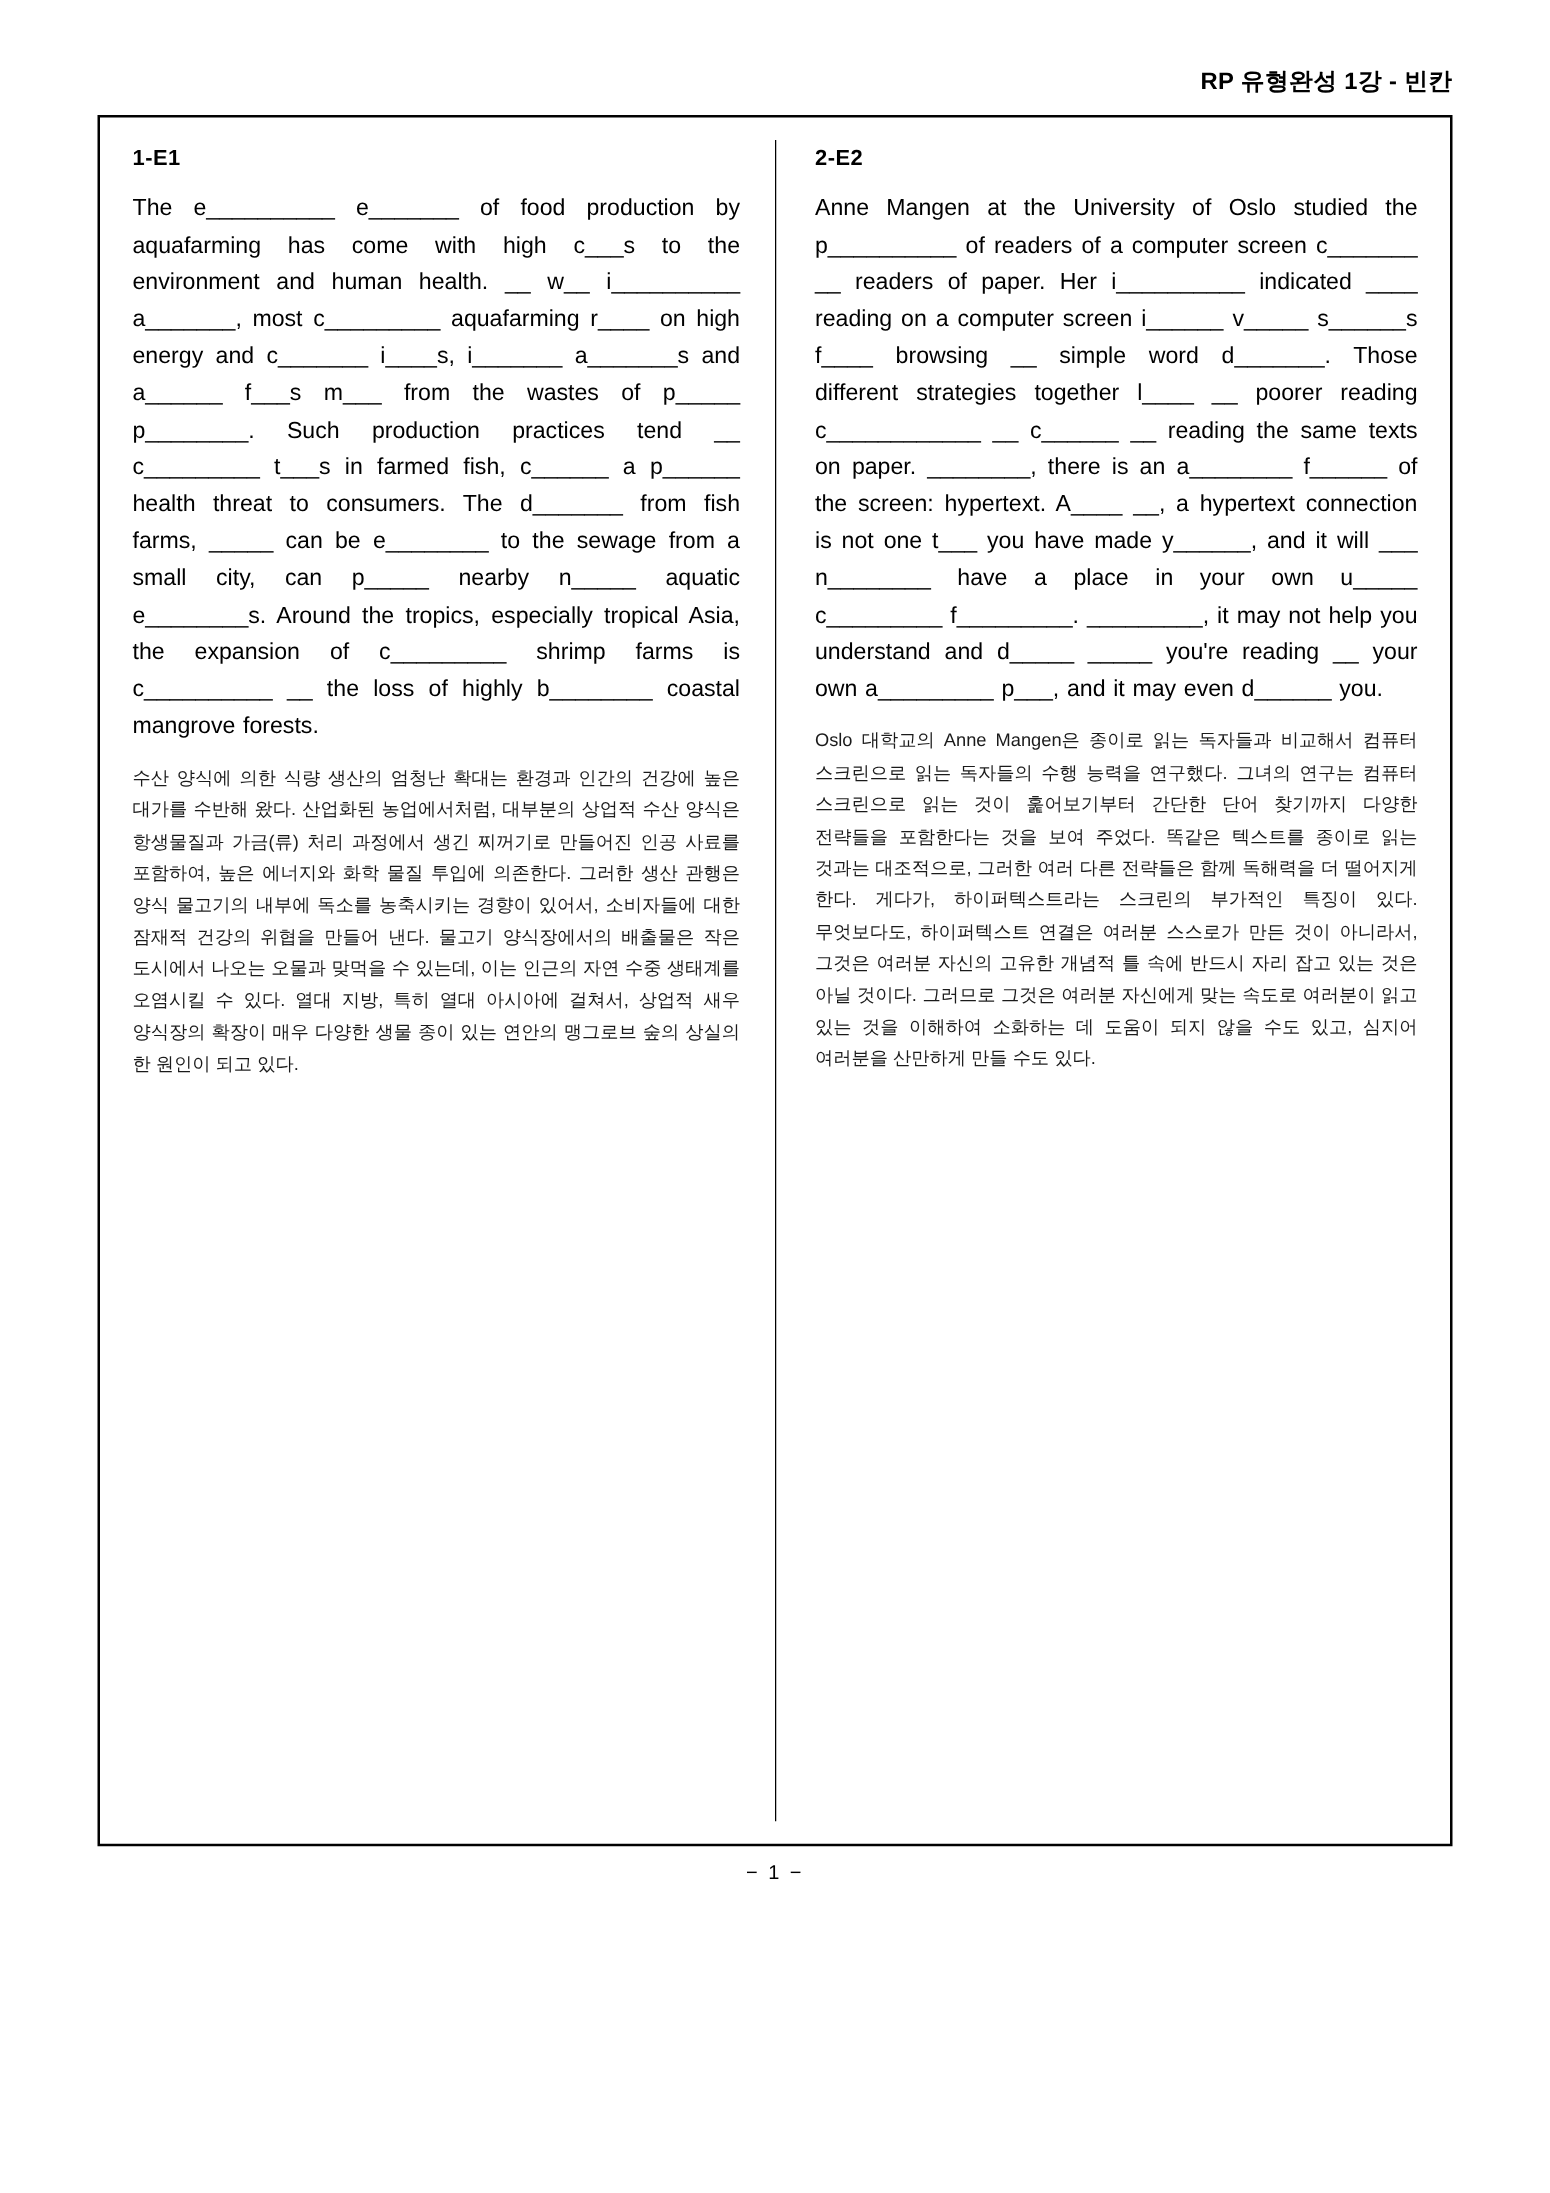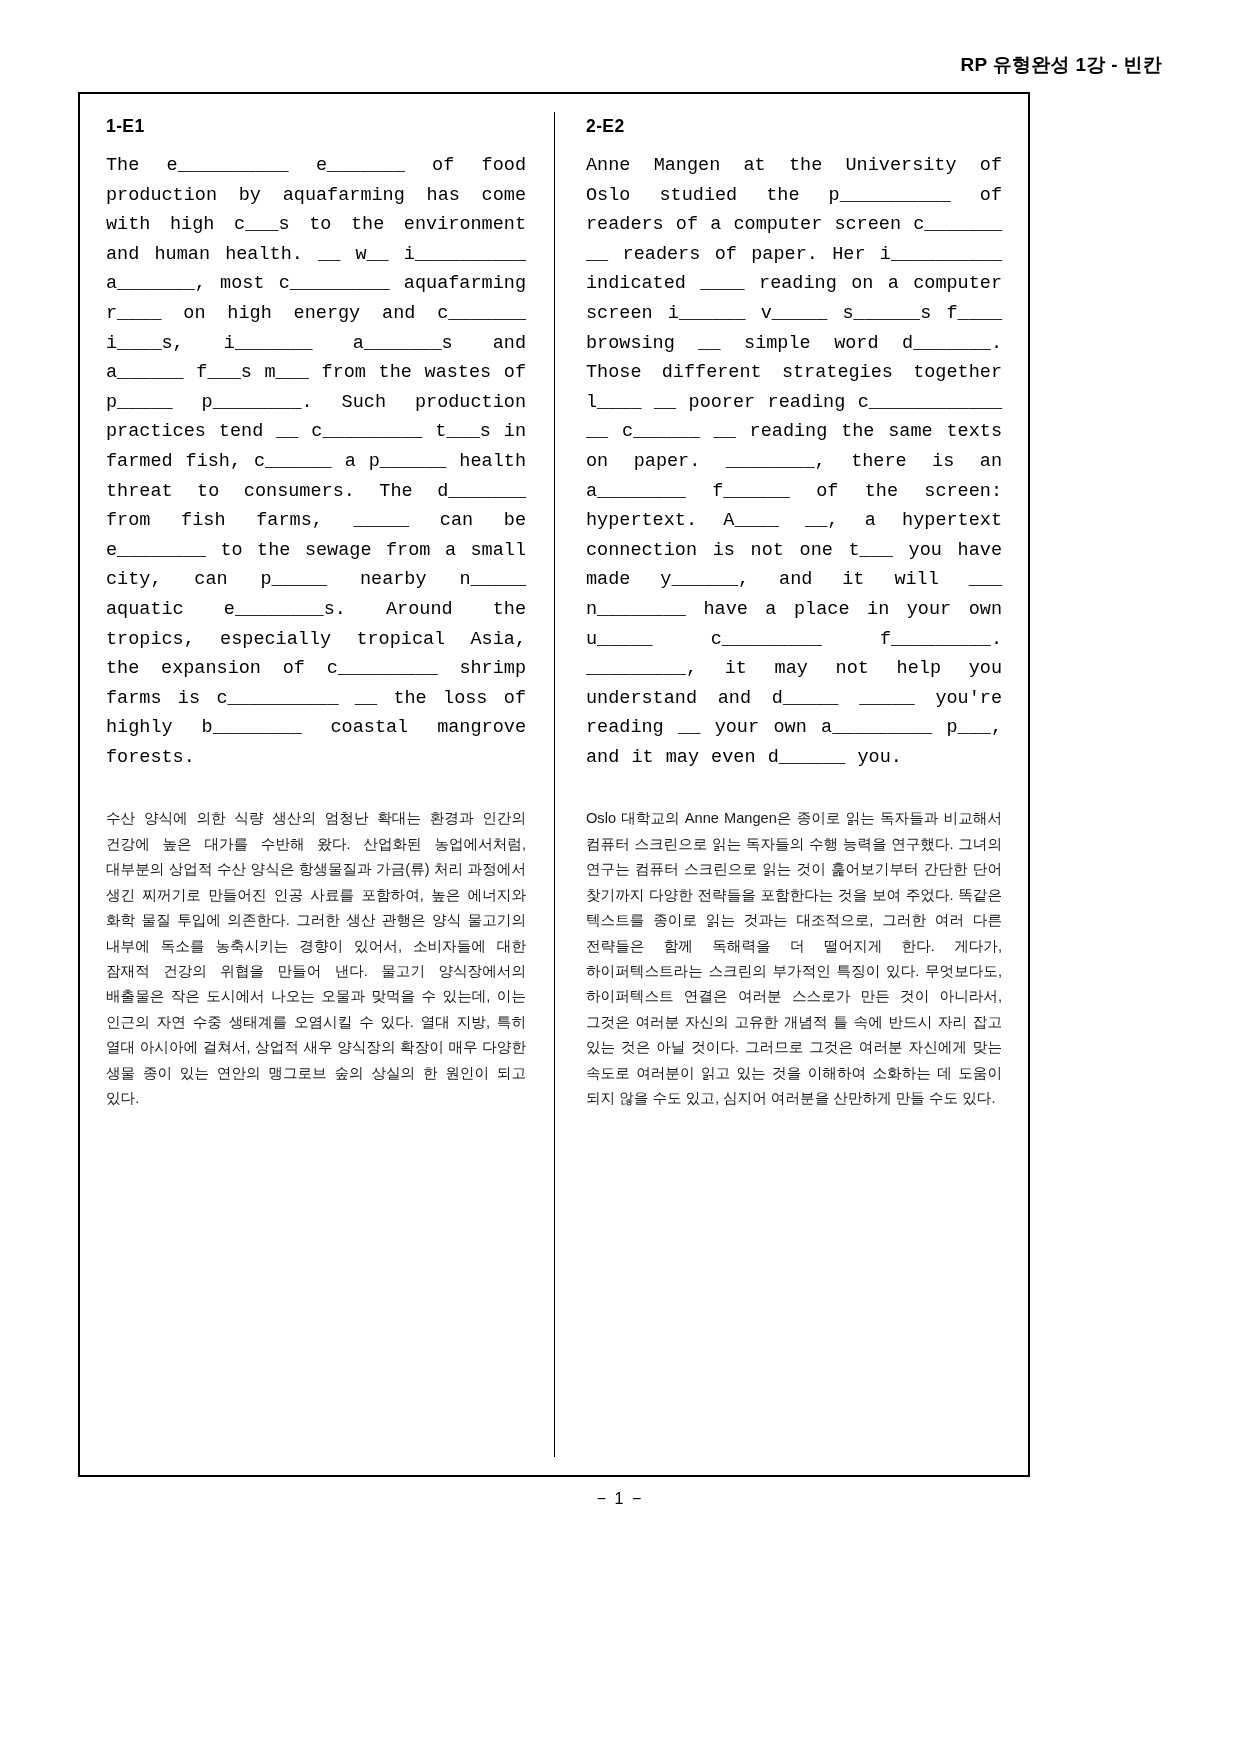--- a/index.html
+++ b/index.html
@@ -33,21 +33,21 @@
     font-size: 19px;
     font-weight: bold;
     letter-spacing: 0.3px;
     color: #000;
   }
   
   .frame {
     position: absolute;
     left: 78px;
     top: 92px;
-    width: 952px;
+    width: 1084px;
     height: 1385px;
     border: 2px solid #000;
     box-sizing: border-box;
   }
   
   .columns {
     position: absolute;
     left: 0; top: 0;
     width: 100%;
     height: 100%;
@@ -84,28 +84,27 @@
   }
   
   .passage {
     font-size: 18.5px;
     line-height: 29.6px;
     text-align: justify;
     text-justify: inter-word;
     word-spacing: 1px;
     margin: 0;
     color: #000;
-    font-family: Liberation Mono, monospace;
   }
   
   .translation {
     font-size: 14.6px;
     line-height: 25.4px;
     text-align: justify;
-    margin: 34px 0 0 0;
+    margin: 16px 0 0 0;
     color: #1a1a1a;
     word-break: keep-all;
   }
   
   .doc-footer {
     position: absolute;
     left: 78px;
     top: 1490px;
     width: 1084px;
     text-align: center;

